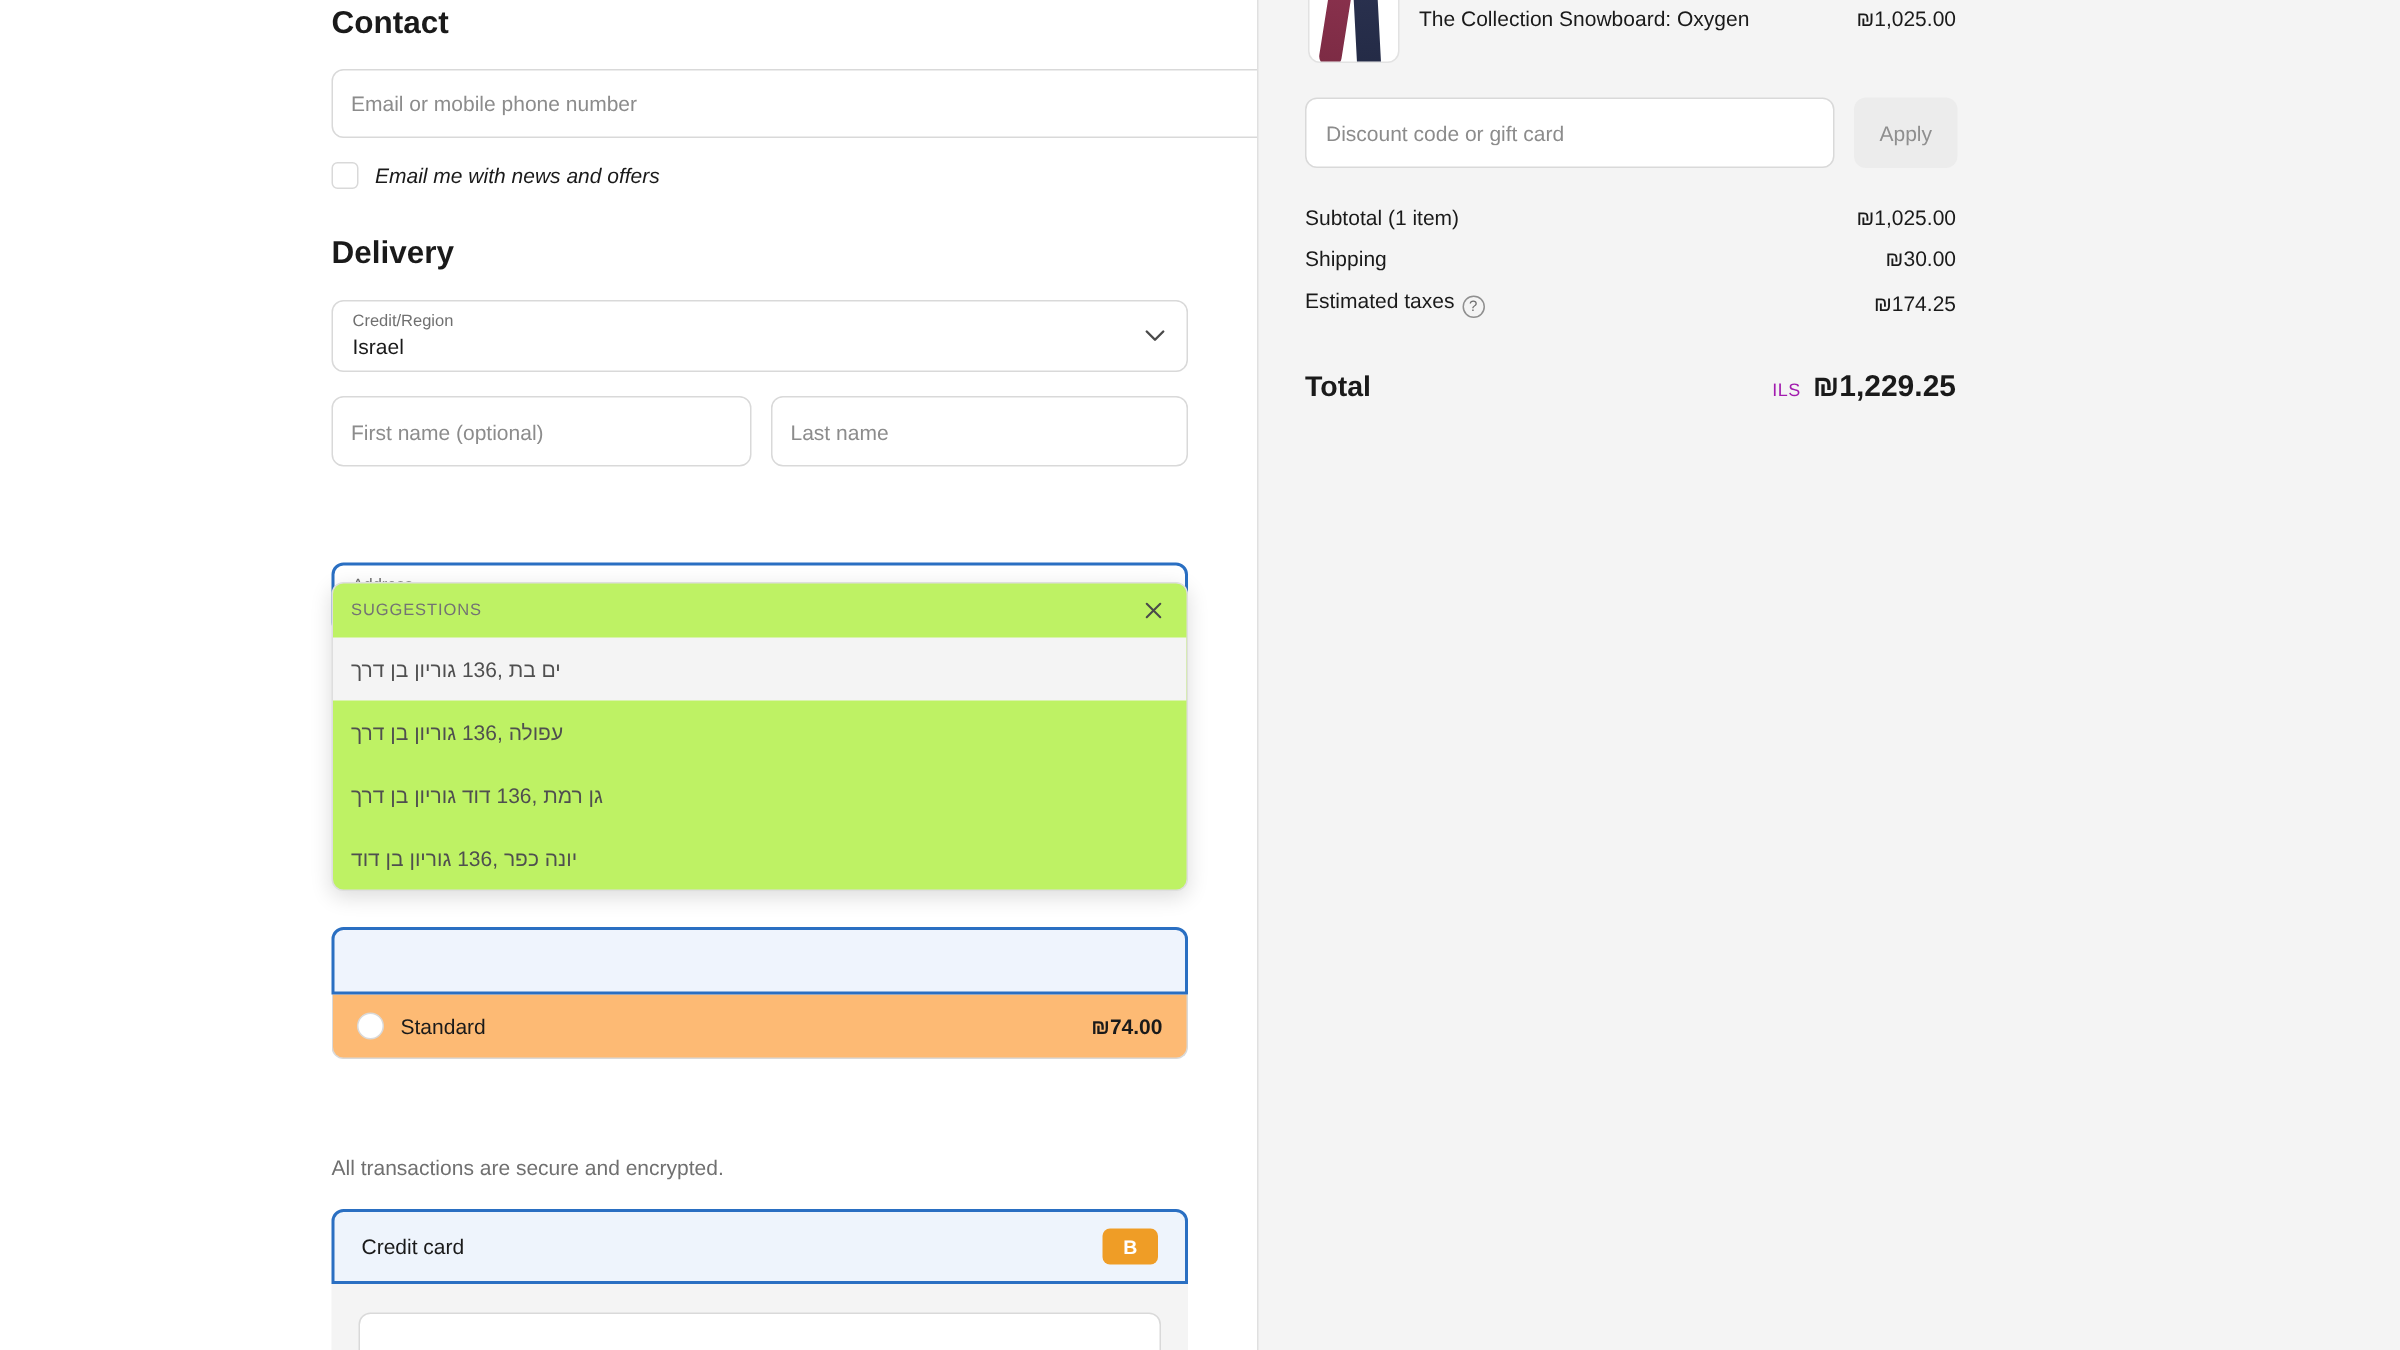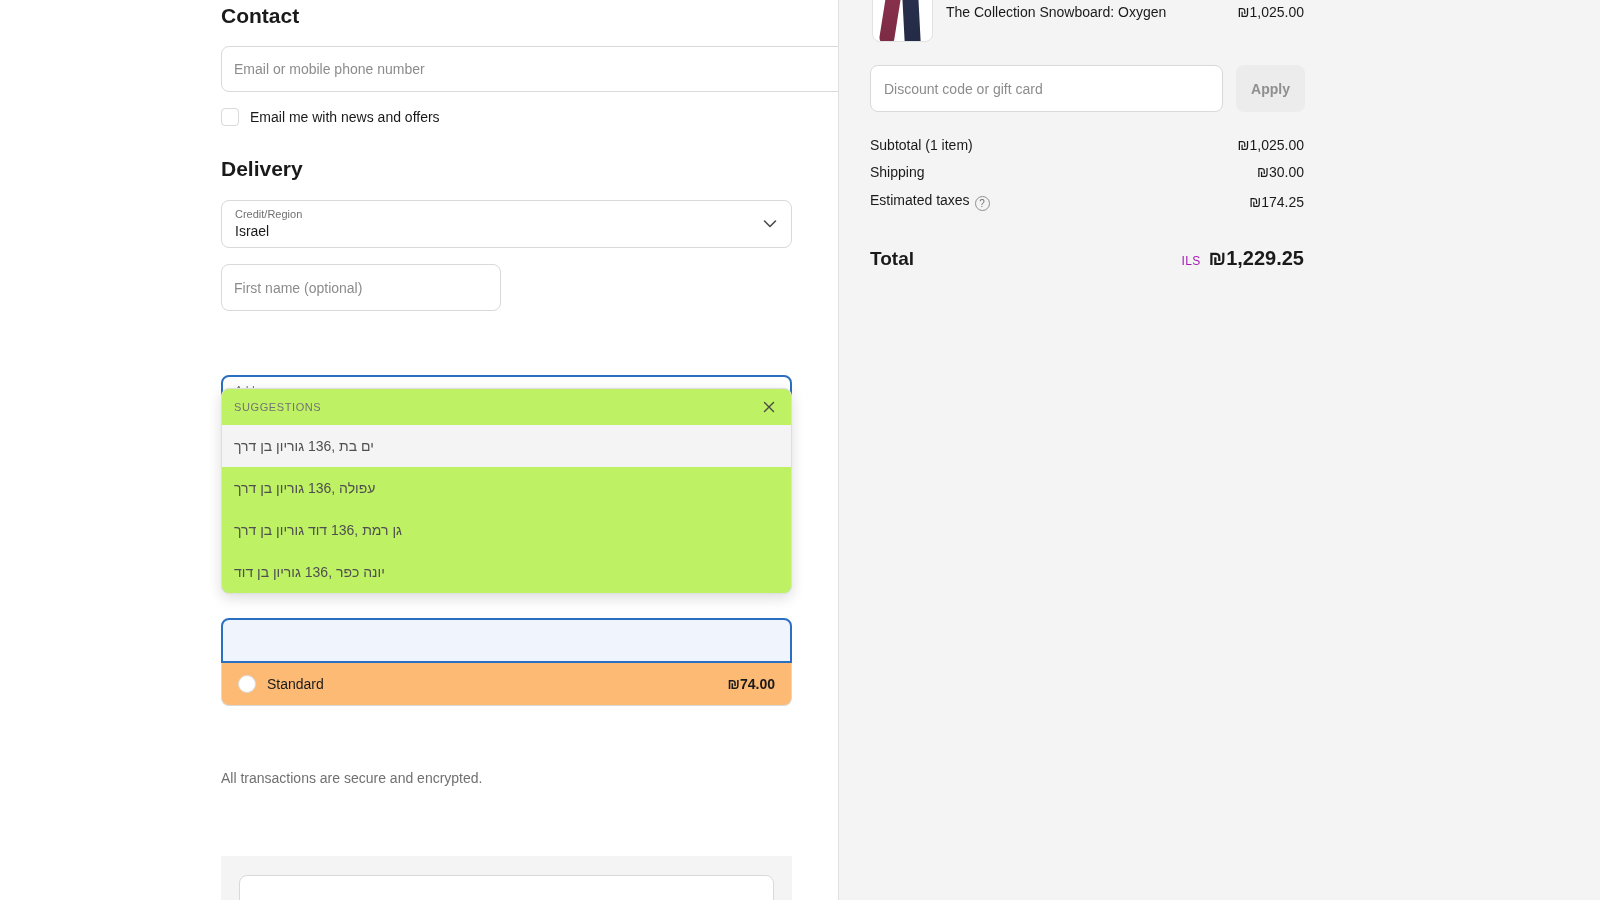--- a/index.html
+++ b/index.html
@@ -12,21 +12,21 @@
   .lc { position:absolute; left:221px; width:571px; }
 
   .h2 { font-size:21px; font-weight:700; color:#1a1a1a; }
 
   .tinput { width:100%; height:46px; border:1px solid #d9d9d9; border-radius:8px;
     padding:0 12px; font-size:14px; font-family:inherit; color:#1a1a1a; background:#fff; outline:none; }
   .tinput::placeholder { color:#8c8c8c; opacity:1; }
 
   .chk-row { display:flex; align-items:center; gap:11px; }
   .checkbox { width:18px; height:18px; border:1px solid #d9d9d9; border-radius:4px; background:#fff; flex:0 0 auto; }
-  .chk-label { font-size:14px; color:#1a1a1a; }
+  .chk-label { font-size:14px; color:#1a1a1a;font-style:italic; }
 
   .stacked { position:relative; border:1px solid #d9d9d9; border-radius:8px; background:#fff; }
   .stacked .flabel { position:absolute; left:13px; top:7px; font-size:11px; color:#707070; }
   .stacked .fvalue { position:absolute; left:13px; top:22px; font-size:14px; color:#1a1a1a; direction:ltr; unicode-bidi:normal; }
   .chevron { position:absolute; right:14px; top:50%; transform:translateY(-50%); }
 
   .addr { border:2px solid #2a6fc2; }
   .addr .flabel { left:12px; }
   .addr .fvalue { left:12px; }
   .search-ic { position:absolute; right:12px; top:50%; transform:translateY(-50%); }
@@ -70,21 +70,21 @@
     background:linear-gradient(180deg,#8e3350,#7c2b44); }
   .b2 { width:16px; height:78px; left:30px; top:-10px; transform:rotate(-3deg);
     background:linear-gradient(180deg,#2c3352,#232a45); }
   .p-title { position:absolute; left:107px; top:4px; width:340px; font-size:14px; color:#1a1a1a; }
   .p-price { position:absolute; right:296px; top:4px; font-size:14px; color:#1a1a1a; }
 
   .disc-input { position:absolute; left:31px; top:65px; width:353px; height:47px; border:1px solid #d9d9d9;
     border-radius:8px; padding:0 13px; font-size:14px; font-family:inherit; background:#fff; outline:none; }
   .disc-input::placeholder { color:#8c8c8c; opacity:1; }
   .apply-btn { position:absolute; left:397px; top:65px; width:69px; height:47px; background:#ececec;
-    border:none; border-radius:8px; font-size:14px; font-weight:700; color:#8f8f8f; font-family:inherit; }
+    border:none; border-radius:8px; font-size:14px; font-weight:400; color:#8f8f8f; font-family:inherit; }
 
   .srow { position:absolute; left:31px; right:296px; display:flex; justify-content:space-between;
     align-items:center; font-size:14px; color:#1a1a1a; }
   .help-ic { display:inline-flex; width:15px; height:15px; border:1px solid #8f8f8f; border-radius:50%;
     color:#707070; font-size:10px; align-items:center; justify-content:center; margin-left:5px; vertical-align:-2px; }
   .trow { position:absolute; left:31px; right:296px; top:219px; display:flex; justify-content:space-between; align-items:baseline; }
   .t-label { font-size:19px; font-weight:700;margin-top:29px; }
   .t-right { display:flex; align-items:baseline; gap:8px; }
   .t-cur { font-size:12px; color:#a21caf; letter-spacing:.3px; }
   .t-val { font-size:20px; font-weight:700; }
@@ -111,20 +111,21 @@
     <span class="flabel">Credit/Region</span>
     <span class="fvalue" style="font-weight:500">Israel</span>
     <span class="chevron">
       <svg width="14" height="9" viewBox="0 0 14 9">
           <path d="M1.5 1.5 L7 7 L12.5 1.5" fill="none" stroke="#4a4a4a" stroke-width="1.6" stroke-linecap="round" stroke-linejoin="round"></path>
         </svg>
     </span>
   </div>
 
   <input class="abs tinput" style="left: 221px; top: 264px; width: 280px; height: 47px;" type="text" placeholder="First name (optional)">
+  <input class="abs tinput" style="left: 514px; top: 264px; width: 278px; height: 47px;" type="text" placeholder="Last name">
 
   <div class="lc stacked addr" style="top:327px;height:48px">
     <span class="flabel">Address</span>
     <span class="fvalue" dir="ltr">136‎ דרך‎ בן‎ גוריון‎</span>
     <span class="search-ic">
       <svg width="19" height="19" viewBox="0 0 19 19">
           <circle cx="8" cy="8" r="5.6" fill="none" stroke="#5e5e5e" stroke-width="1.5"></circle>
           <path d="M12.2 12.2 L16.3 16.3" stroke="#5e5e5e" stroke-width="1.5" stroke-linecap="round"></path>
         </svg>
     </span>
@@ -148,20 +149,24 @@
   <div class="lc ship-sel" style="top:618px"></div>
 
   <div class="lc ship-std" style="top:663px">
     <div class="radio"></div>
     <span class="ship-name">Standard</span>
     <span class="ship-price">₪74.00</span>
   </div>
 
   <div class="lc subtle" style="top:770px">All transactions are secure and encrypted.</div>
 
+  <div class="lc cc-box" style="top:806px">
+    <span class="cc-label">Credit card</span>
+    <span class="badge-b">B</span>
+  </div>
   <div class="lc cc-body" style="top:856px">
     <div class="cc-input"></div>
   </div>
 
 </div>
 
 <div class="panel">
 
   <div class="thumb">
     <div class="board b1"></div>

